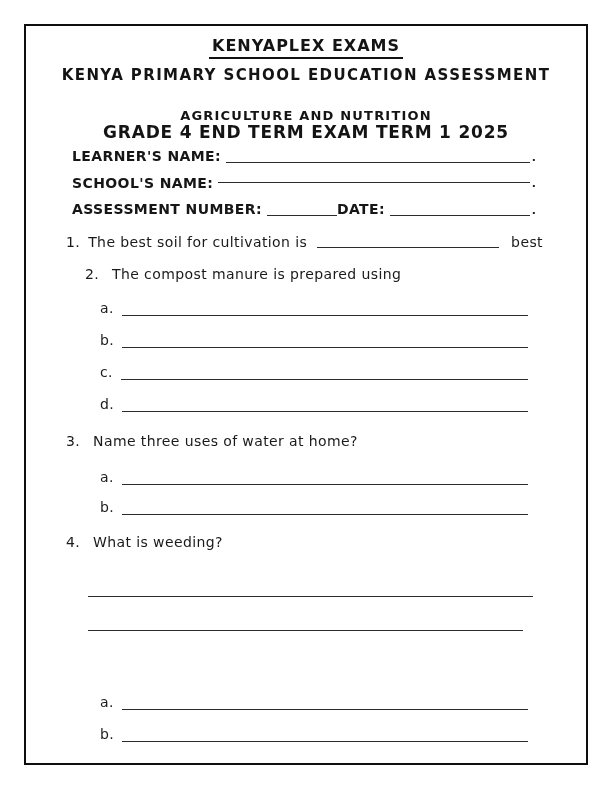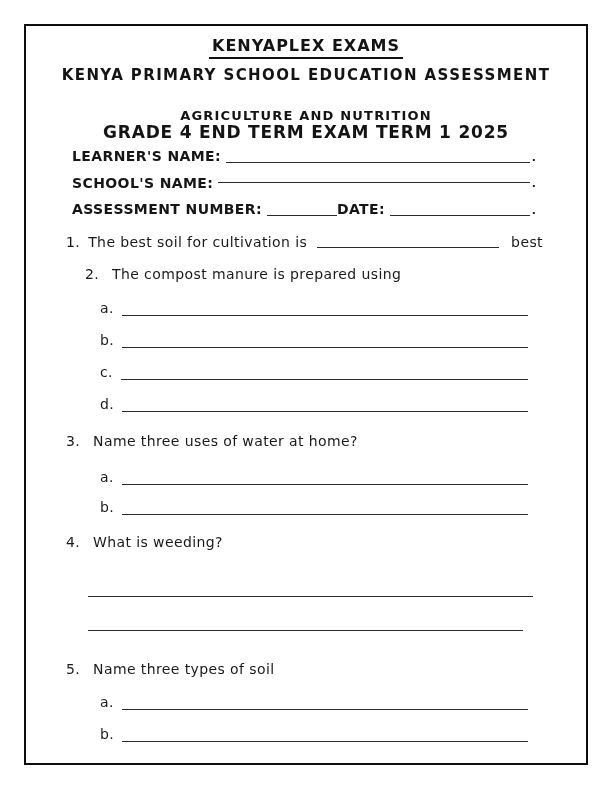--- a/index.html
+++ b/index.html
@@ -103,24 +103,20 @@
     <span class="blank"></span>
   </div>
 
   <div class="q-row" style="top:534px;">
     <span class="q-num">4.</span>
     <span class="q-text">What is weeding?</span>
   </div>
   <div class="ans-line" style="top:596px;left:88px;width:445px;"></div>
   <div class="ans-line" style="top:630px;left:88px;width:435px;"></div>
 
-  <div class="q-row" style="top:661px;">
-    <span class="q-num">5.</span>
-    <span class="q-text">Name three types of soil</span>
-  </div>
   <div class="opt-row" style="top:694px;">
     <span class="opt-label">a.</span>
     <span class="blank"></span>
   </div>
   <div class="opt-row" style="top:726px;">
     <span class="opt-label">b.</span>
     <span class="blank"></span>
   </div>
 </div>
 

